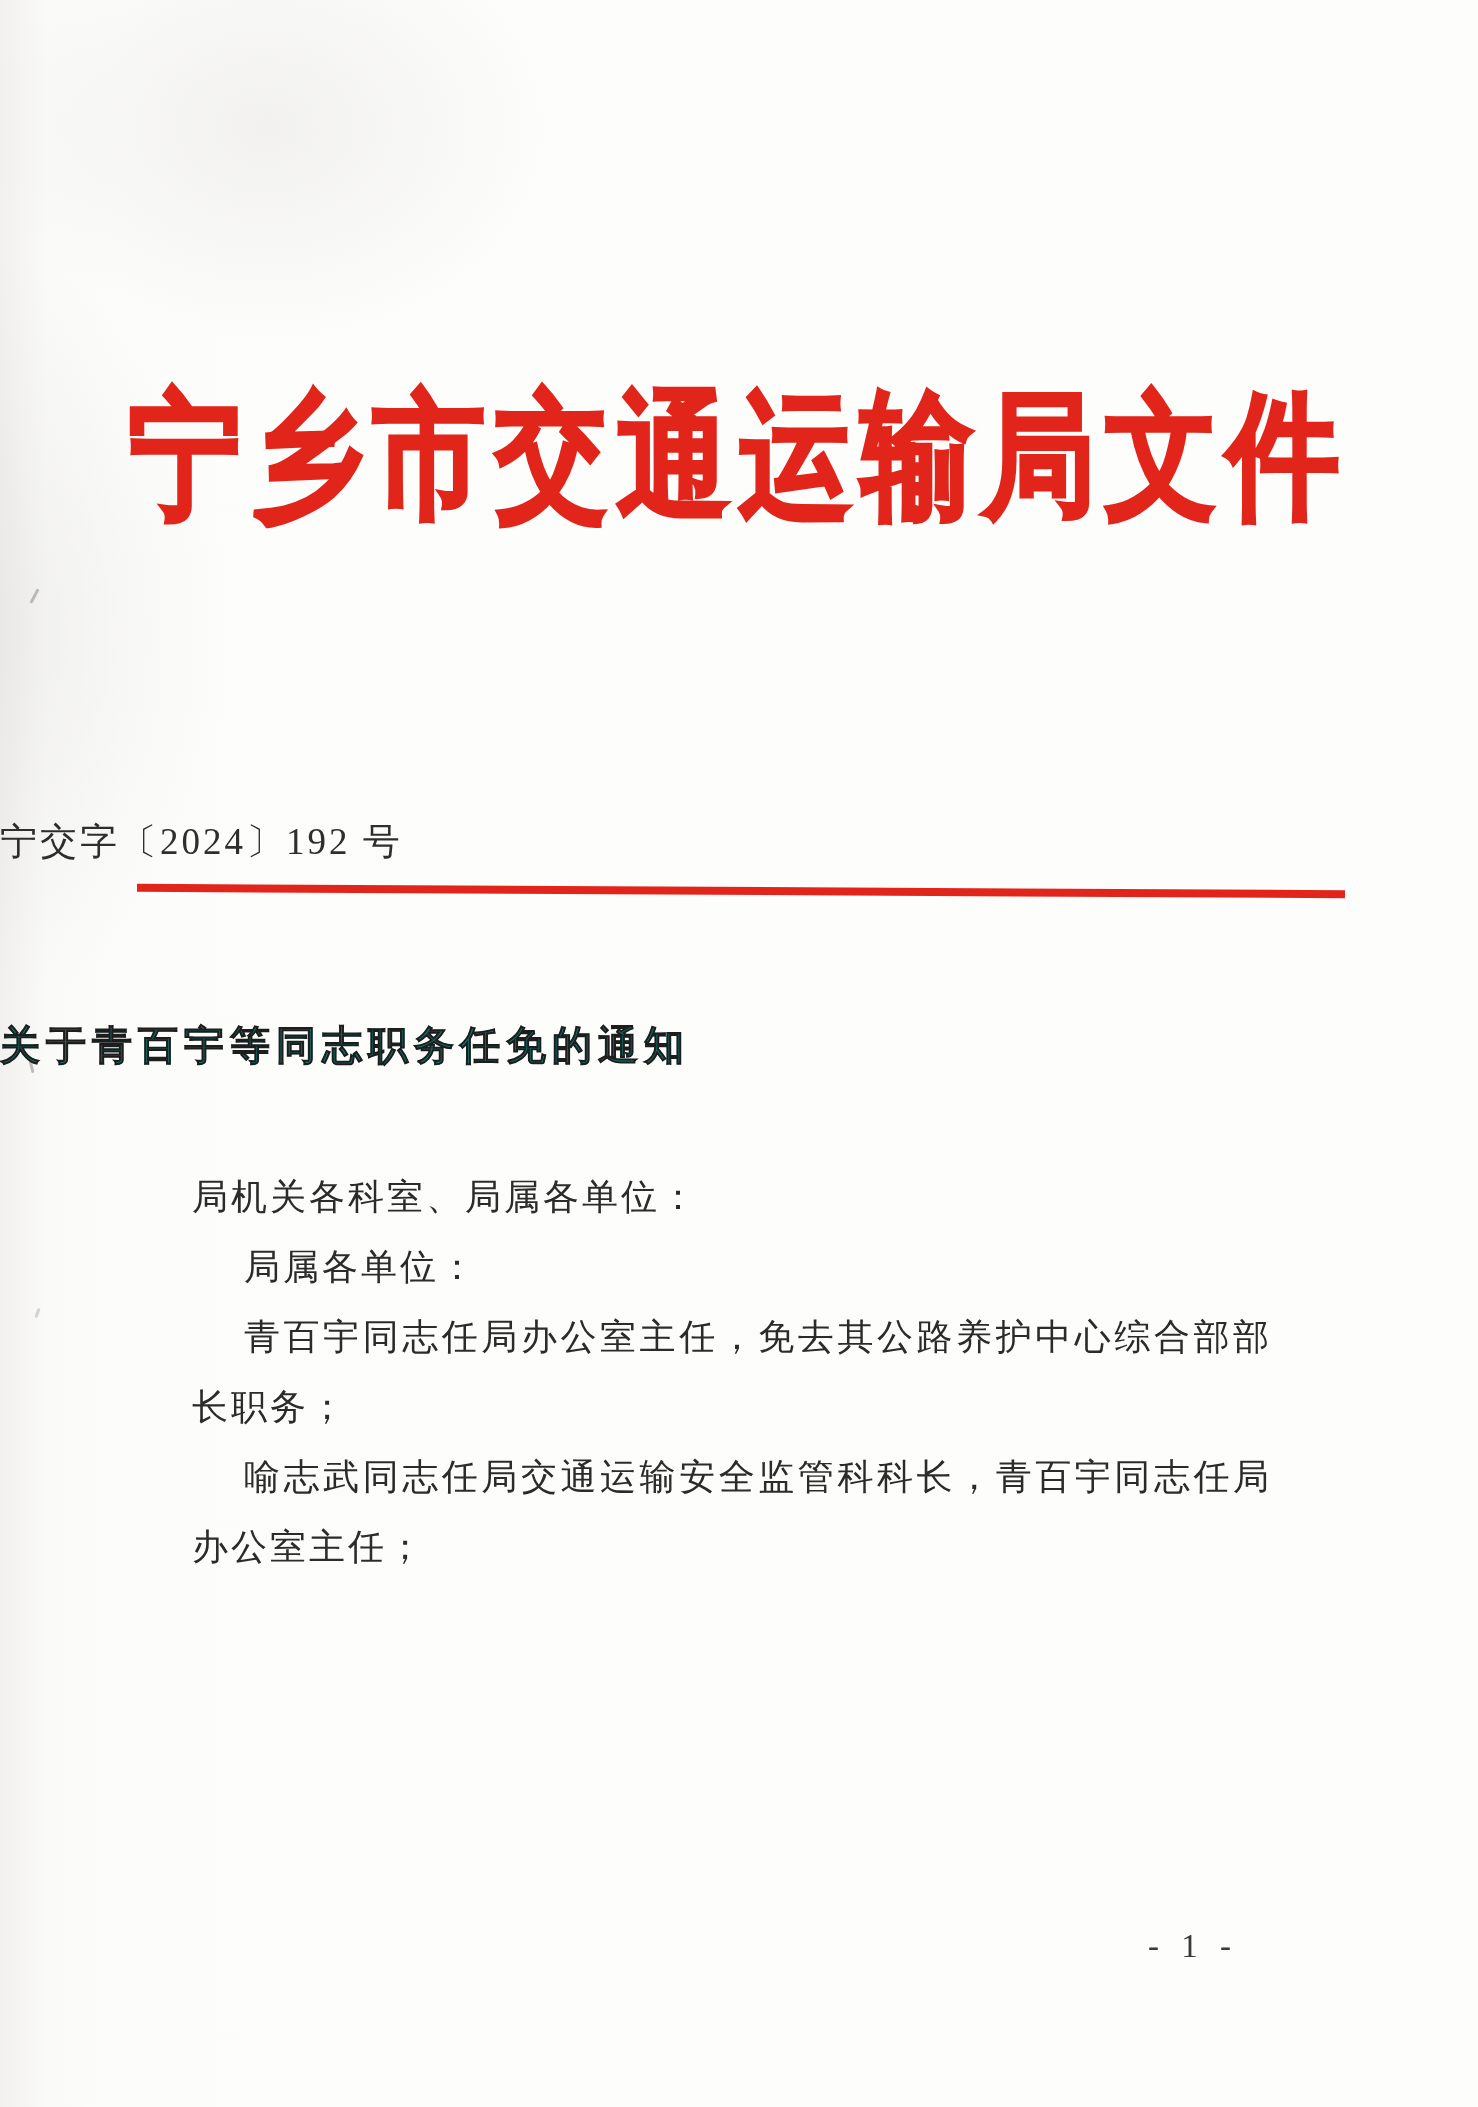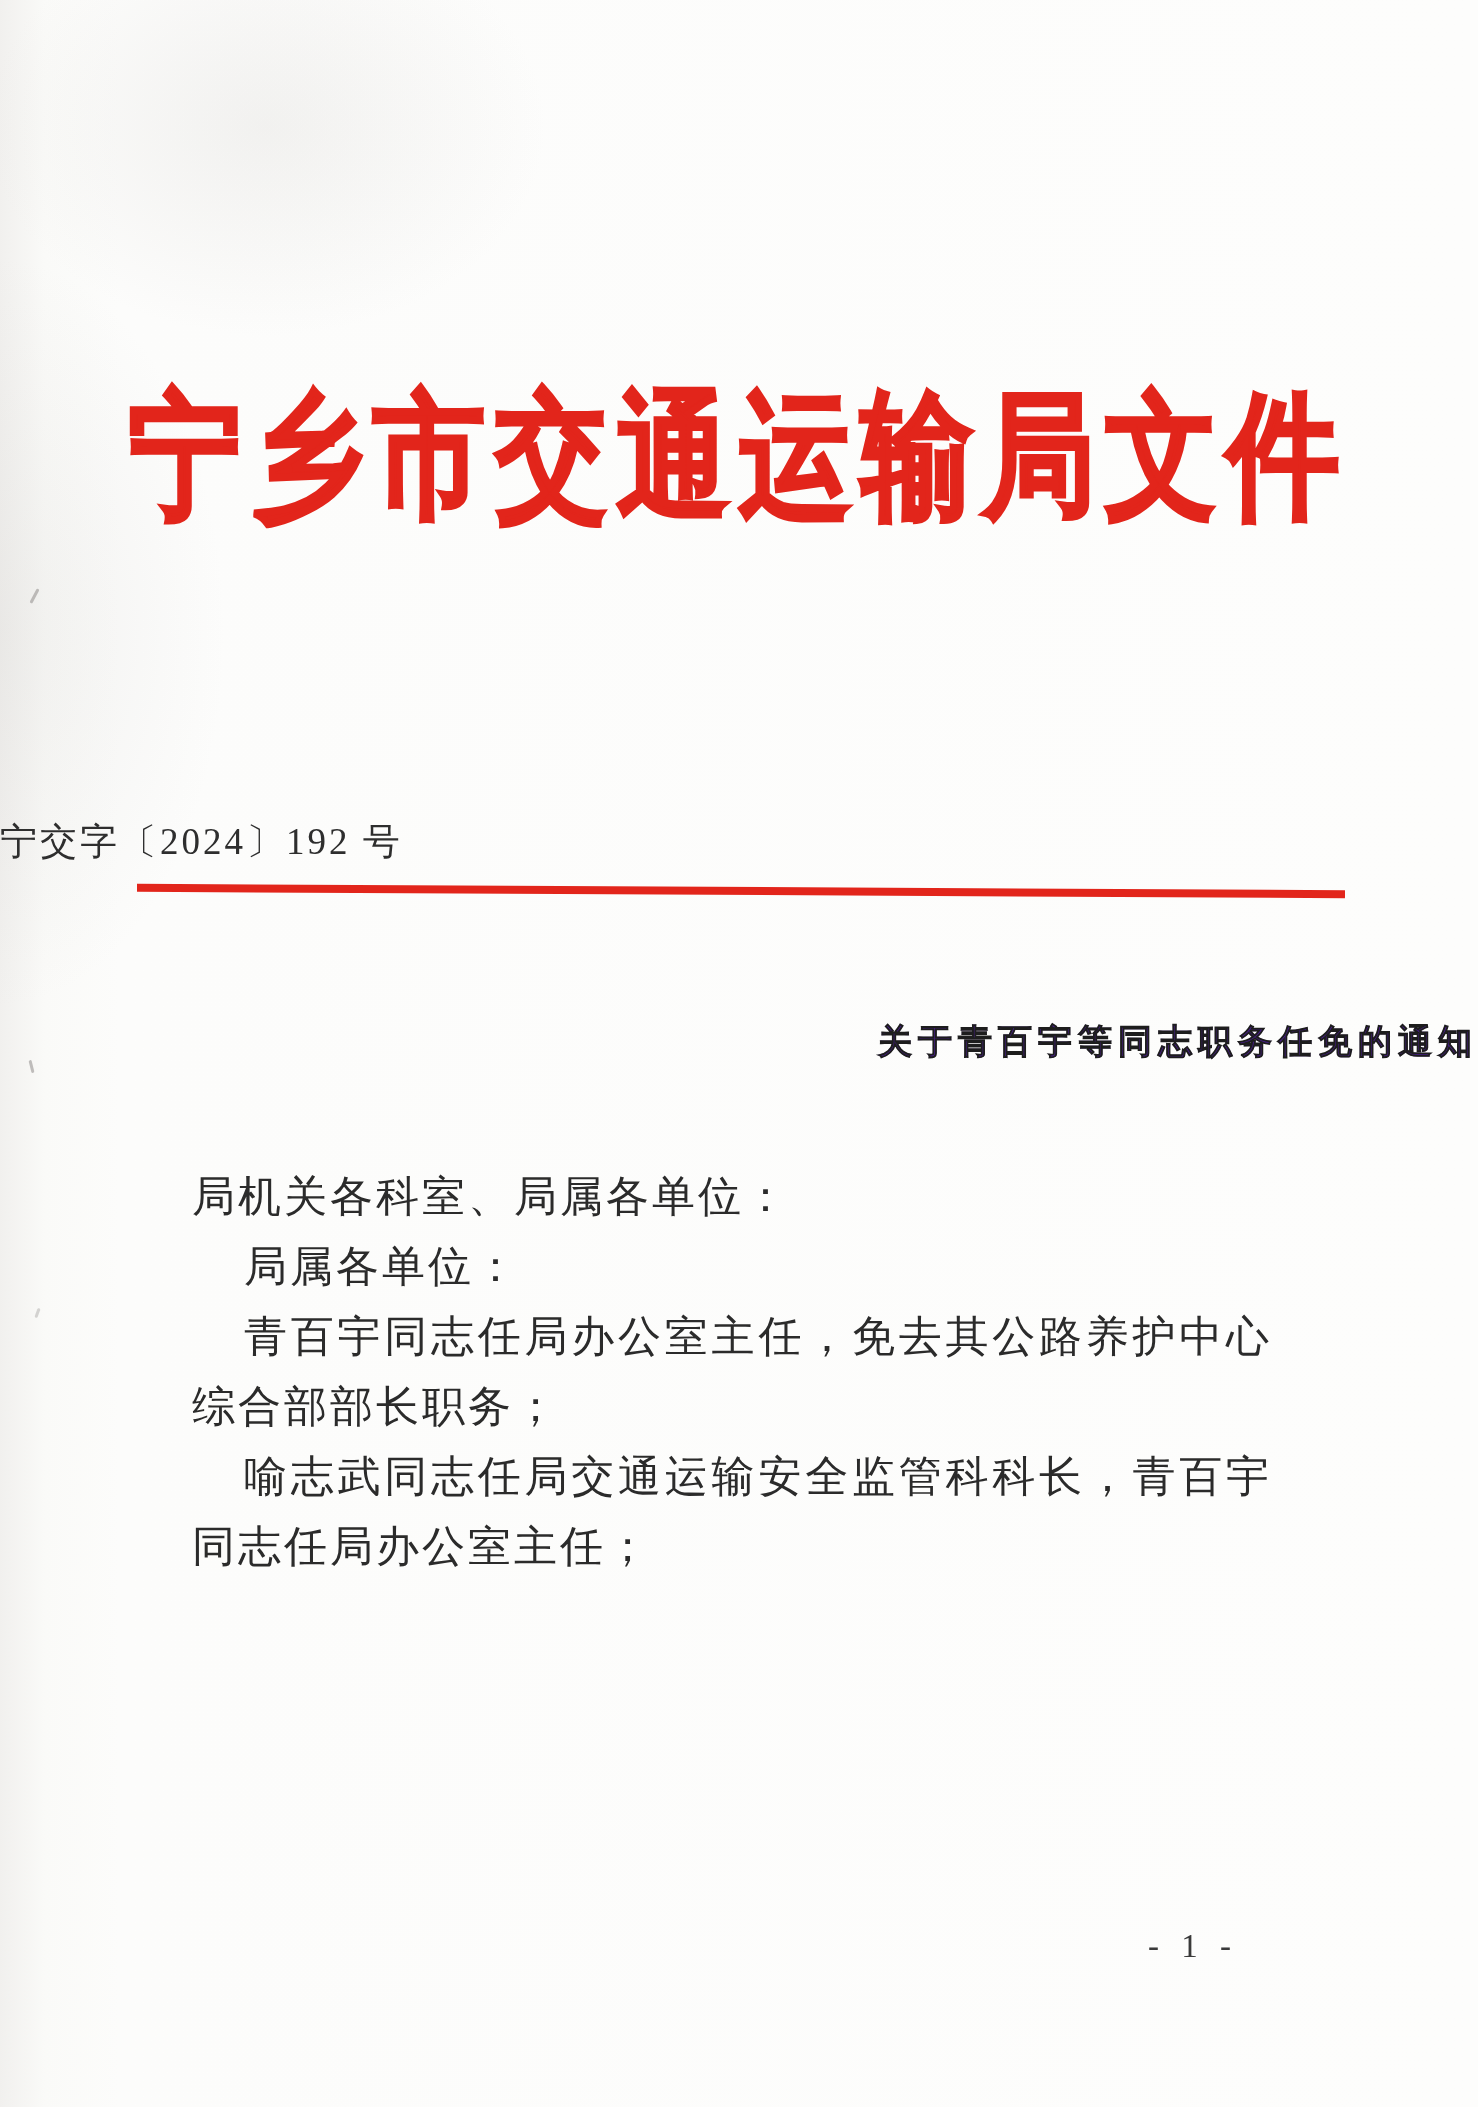--- a/index.html
+++ b/index.html
@@ -62,36 +62,36 @@
     height: 8px;
     background: #e2251b;
     transform: rotate(0.3deg);
   }
 
   .doc-title {
     position: absolute;
     top: 1022px;
     left: 0;
     width: 100%;
-    text-align: right;
-    font-size: 34px;
+    text-align: left;
+    font-size: 40px;
     font-weight: bold;
     letter-spacing: 6px;
-    color: #4c1d95;
+    color: #0f766e;
     -webkit-text-stroke: 0.8px #1d1d1d;
     line-height: 1.2;
     white-space: nowrap;
   }
 
   .body-text {
     position: absolute;
     top: 1162px;
     left: 192px;
     width: 1080px;
-    font-size: 43px;
+    font-size: 36px;
     line-height: 70px;
     letter-spacing: 3px;
     color: #2b2b2b;
     text-align: justify;
   }
   .body-text p { margin: 0; text-indent: 52px; }
   .body-text p.salutation { text-indent: 0; }
 
   .page-number {
     position: absolute;

